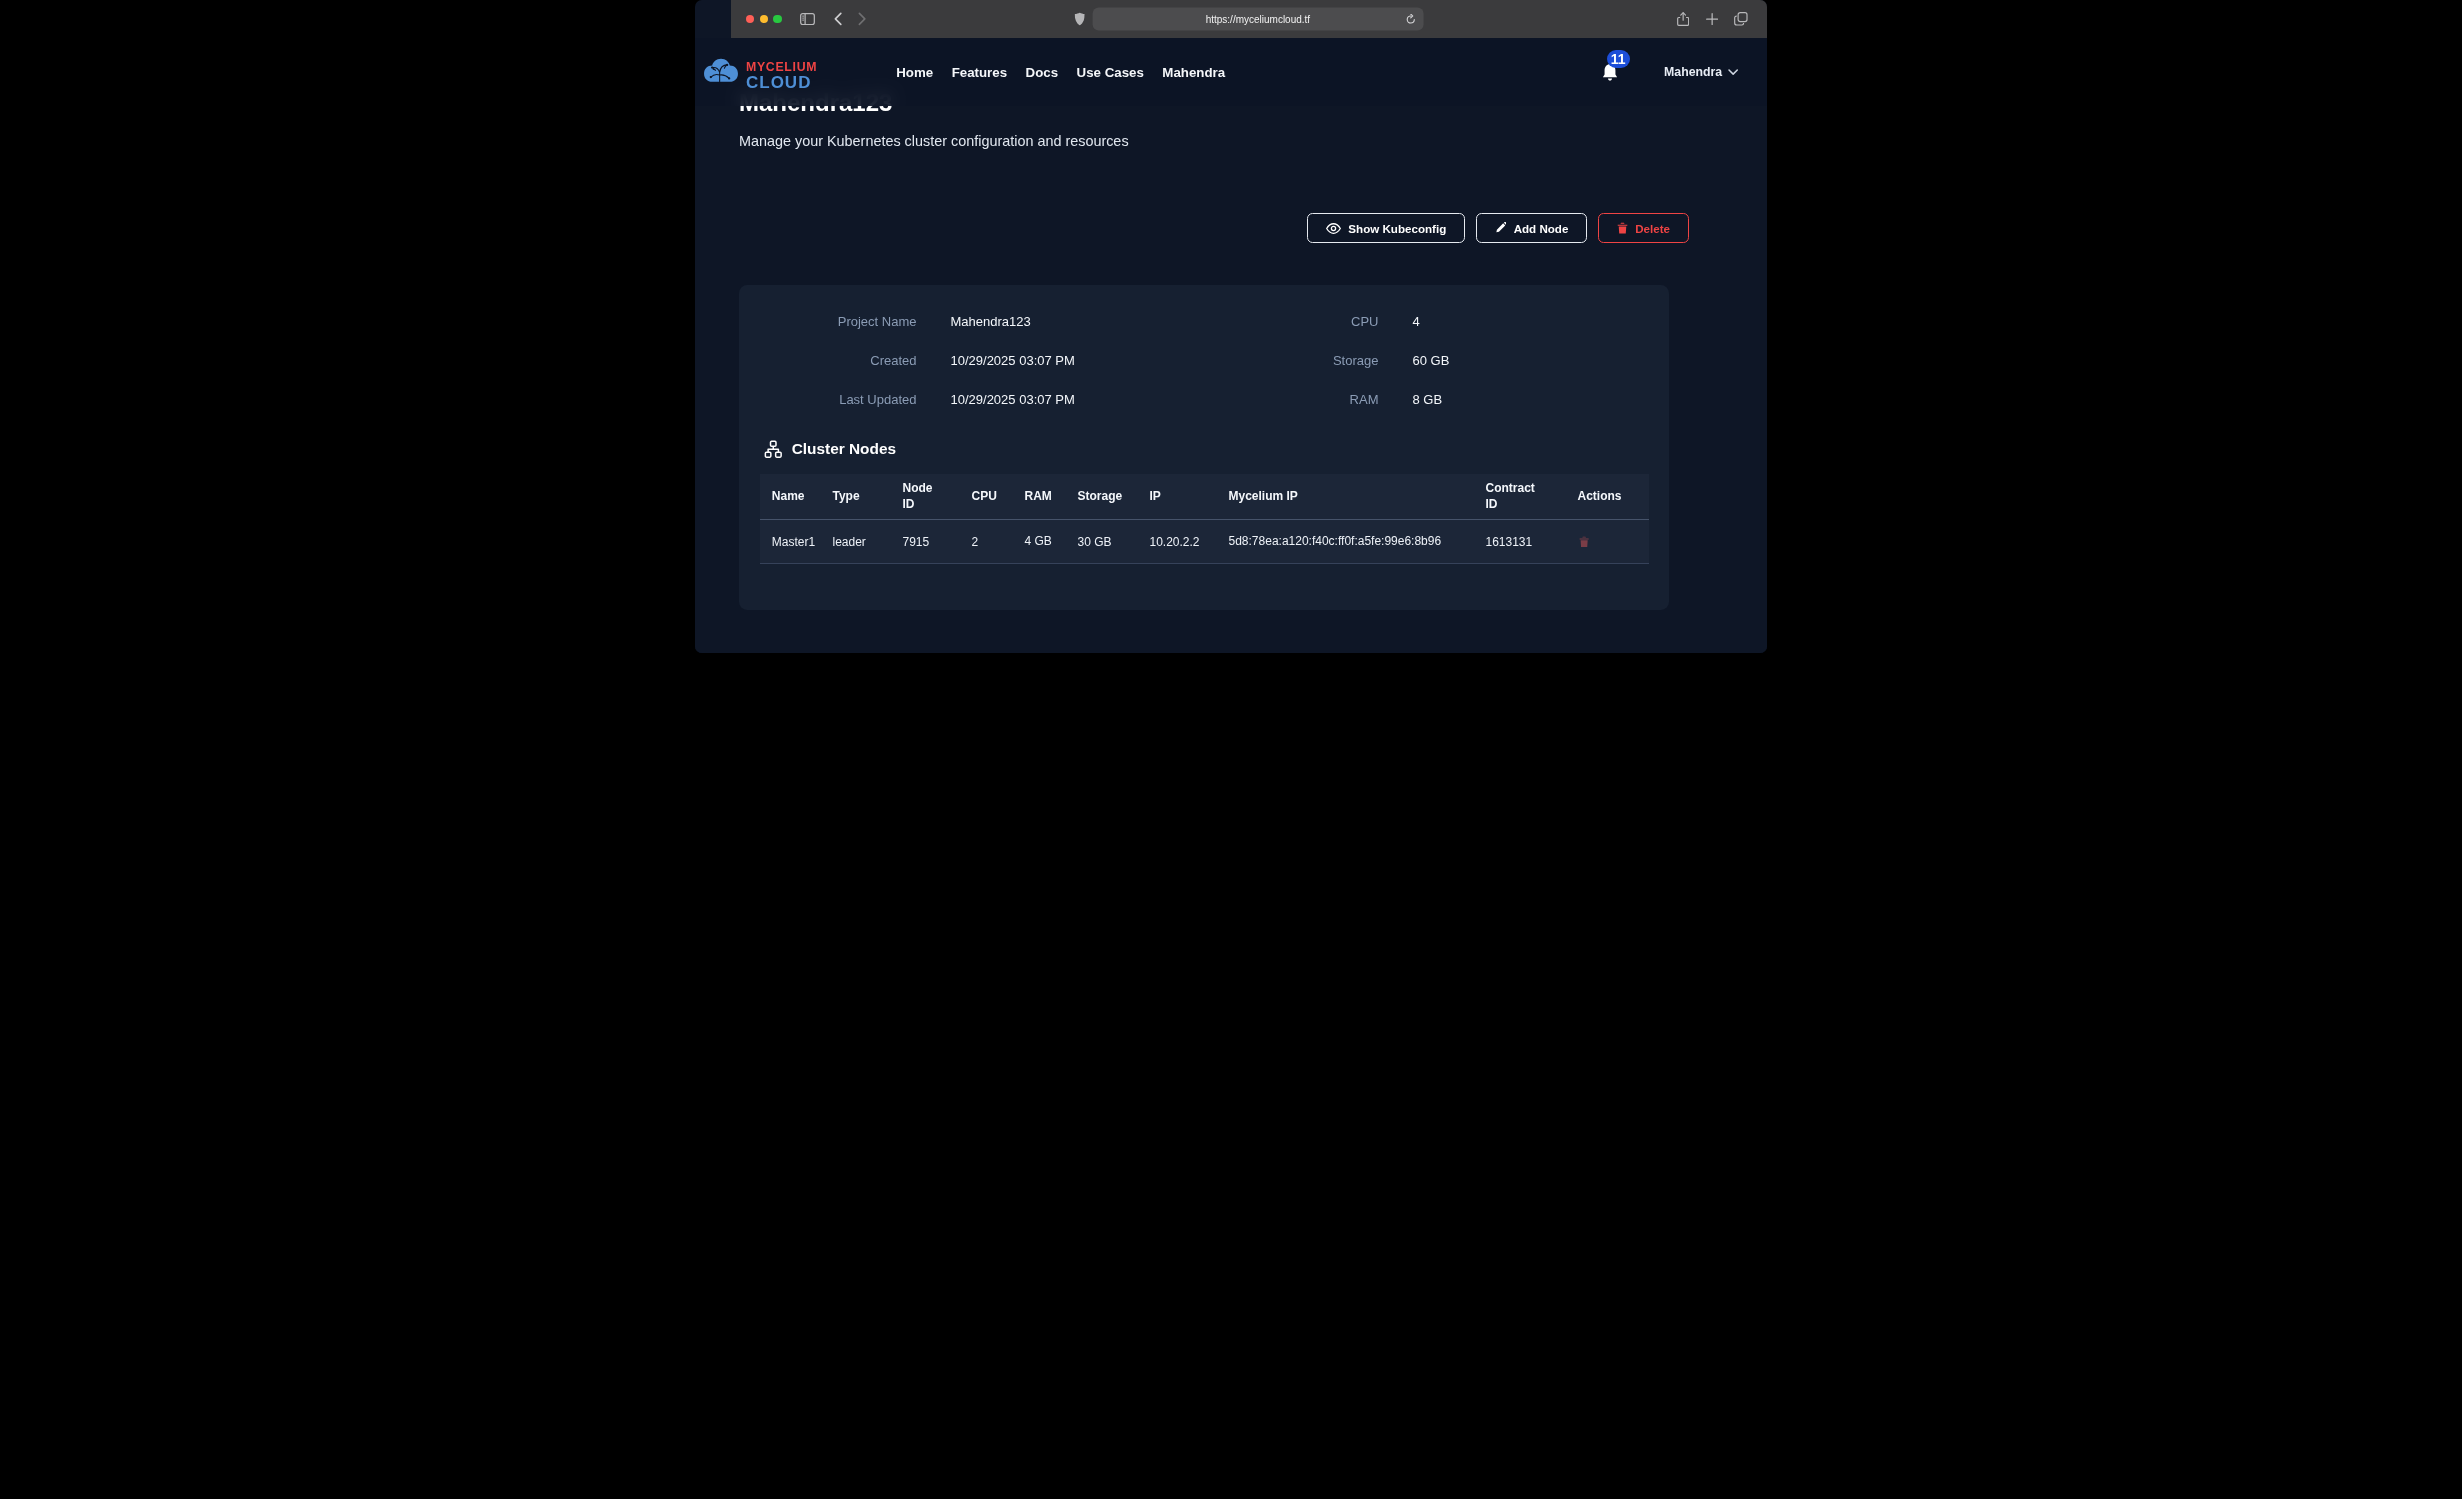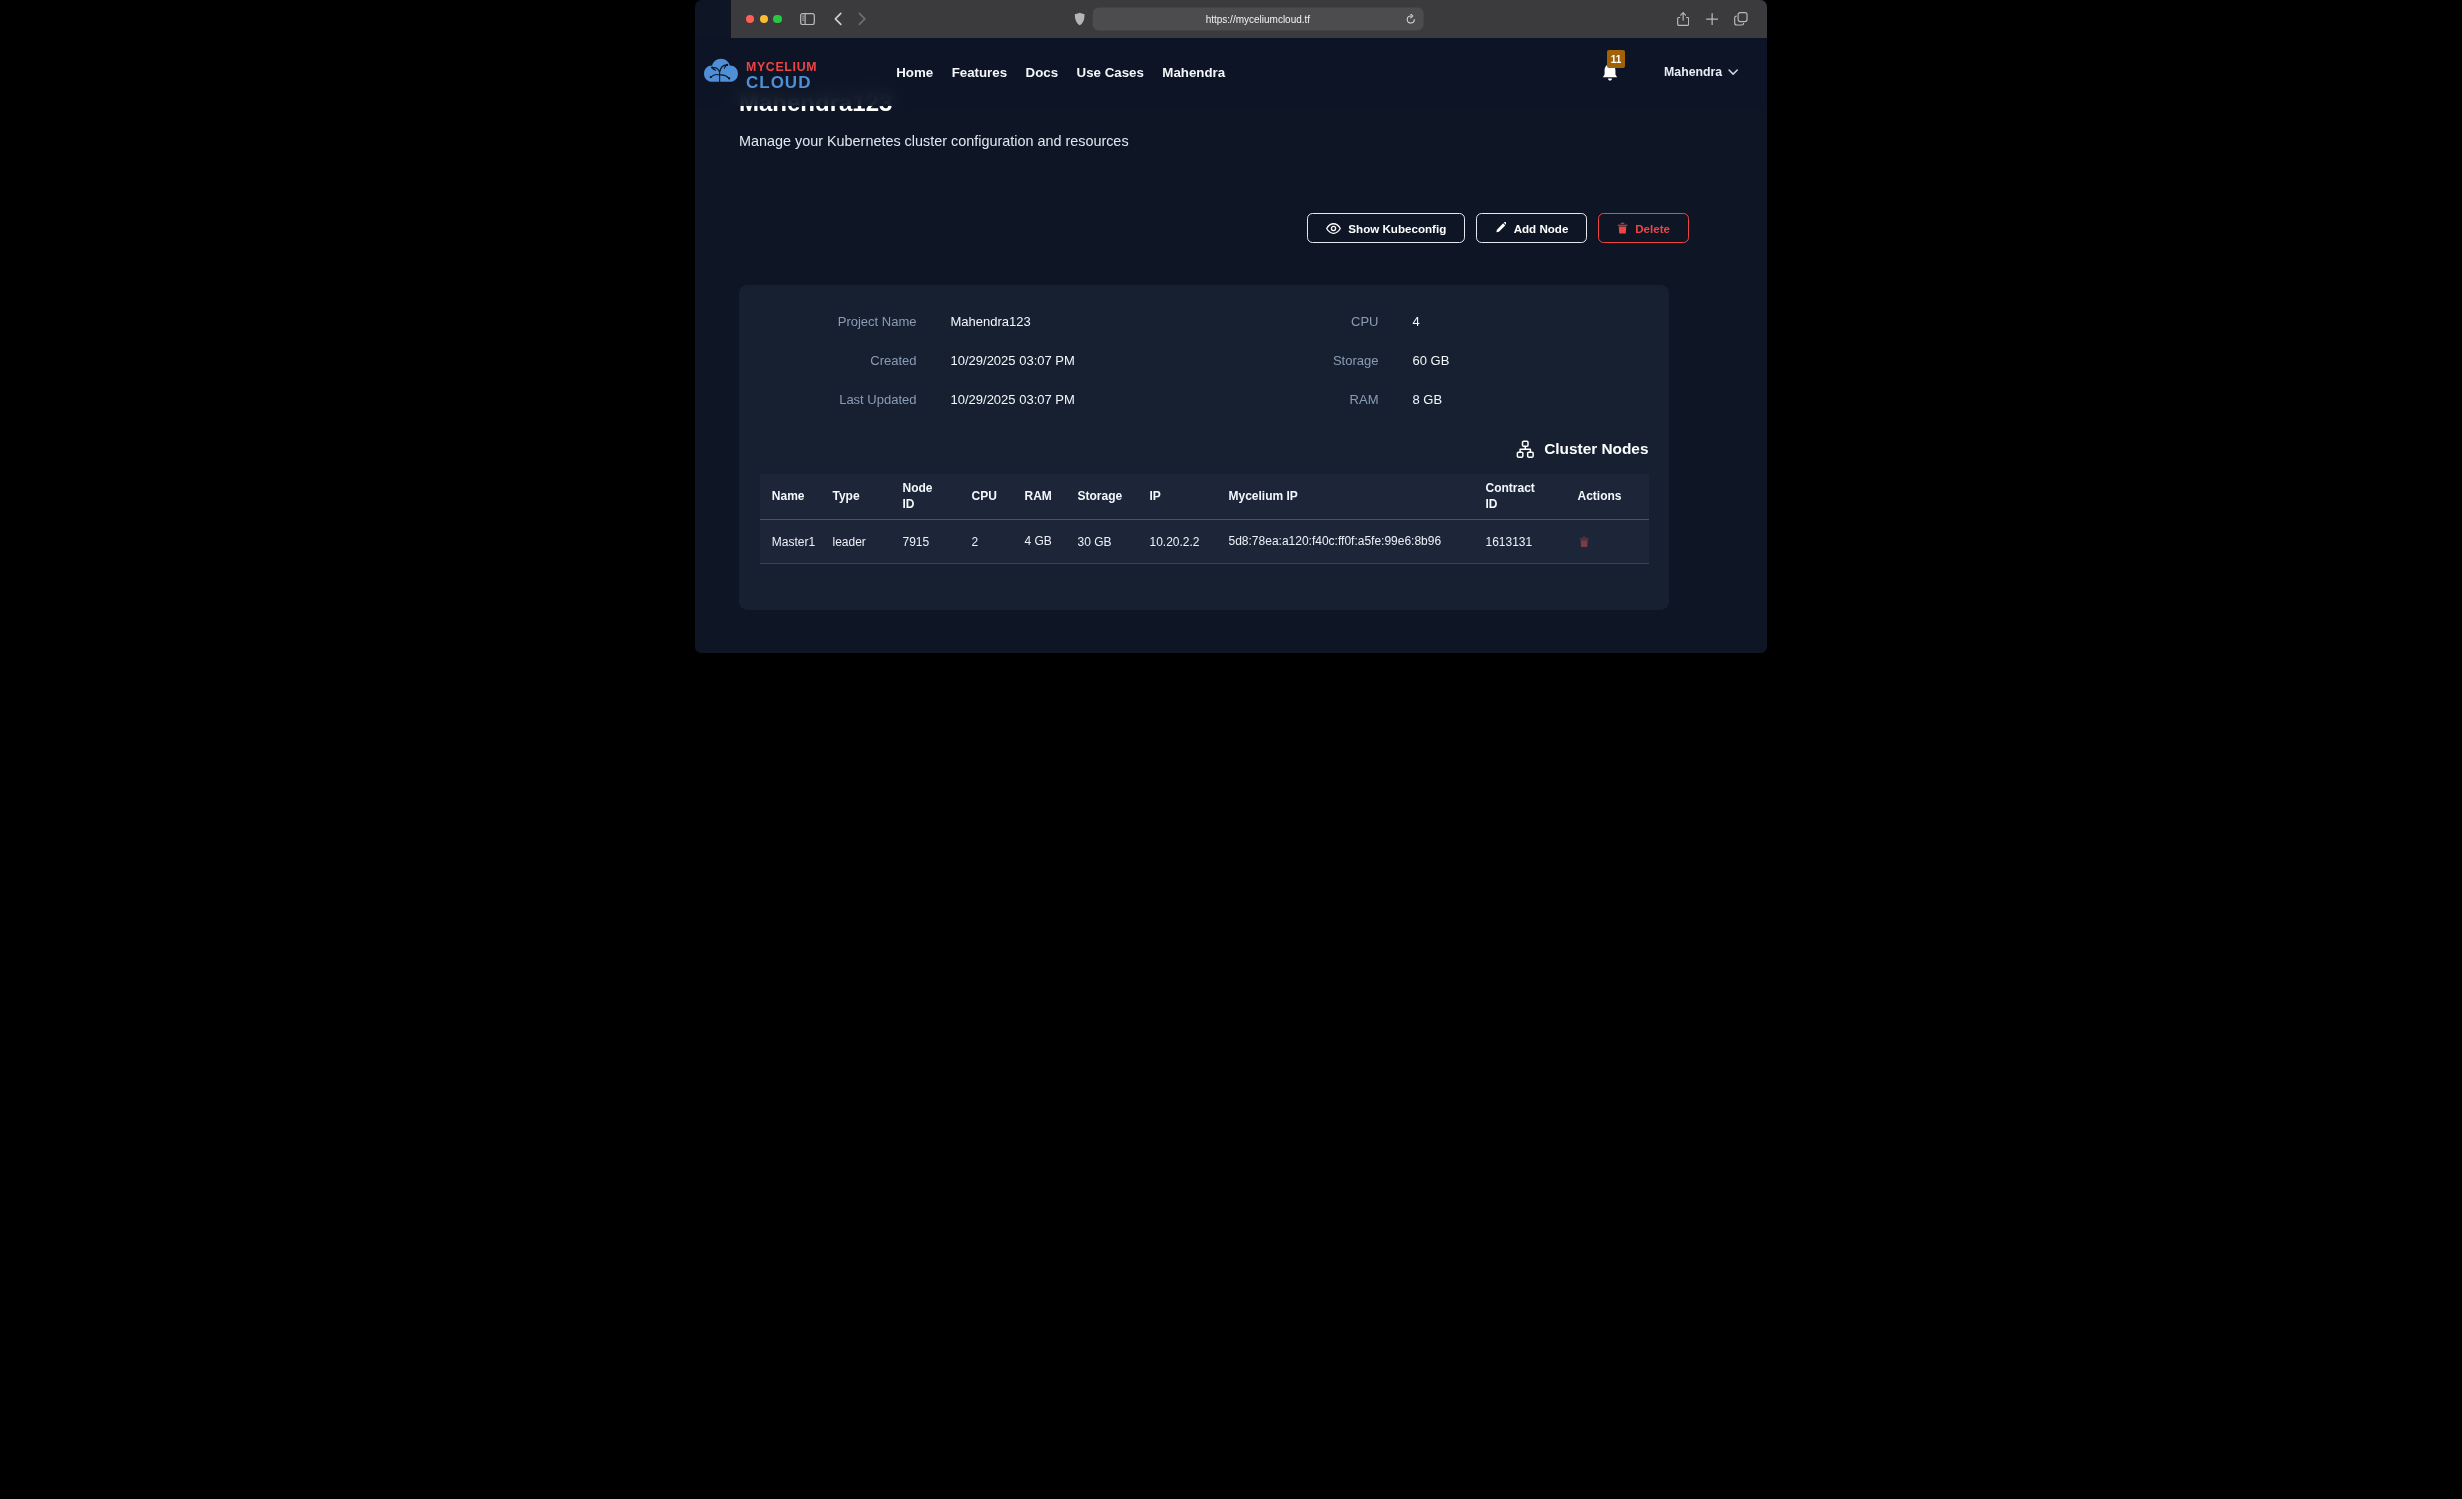--- a/index.html
+++ b/index.html
@@ -63,22 +63,22 @@
   .brand-text { display:flex; flex-direction:column; line-height:1; }
   .brand-line1 { font-size:12.3px; font-weight:700; letter-spacing:0.7px; color:#ef4444;margin-top:8px; }
   .brand-line2 { font-size:17px; font-weight:700; letter-spacing:1px; color:#4e8fd6; margin-top:1.4px; }
   .nav-links { display:flex; gap:18.5px; margin-left:79px; }
   .nav-link { font-size:13.3px; font-weight:700; color:#f5f7fa; cursor:pointer; }
   .header-right { margin-left:auto; display:flex; align-items:center; }
   .bell-wrap { position:relative; color:#ffffff; display:flex; }
   .badge {
     position:absolute; top:-12.3px; left:5.5px;
     min-width:18px; height:18px; padding:0 4.1px;
-    background:#a16207; border-radius:2px;
-    color:#fff; font-size:10px; font-weight:700;
+    background:#1d4ed8; border-radius:9px;
+    color:#fff; font-size:14px; font-weight:700;
     display:flex; align-items:center; justify-content:center;
   }
   .user-menu { display:flex; align-items:center; gap:5.5px; margin-left:45px; cursor:pointer; }
   .user-name { font-size:12.3px; font-weight:600; color:#e8edf5; }
   .chev { color:#cdd5e1; display:flex; }
 
   
   .main { position:relative; z-index:1; height:615px; background:#0e1626; padding:50px 0 0 0; }
   .container { padding:0 44px; }
   .page-title { font-size:24px; font-weight:700; color:#ffffff; line-height:29px; }
@@ -112,21 +112,21 @@
     padding:29px 20.5px 0 20.5px;
   }
   .info-cols { display:flex; }
   .info-col { display:flex; flex-direction:column; gap:24px; }
   .info-col.left { width:437px; }
   .info-row { display:flex; align-items:baseline; }
   .info-label { width:157px; text-align:right; font-size:13px; color:#8b9cb5; }
   .info-col.right .info-label { width:182px; }
   .info-value { margin-left:34px; font-size:13px; color:#f4f7fb; }
 
-  .section-title-row { display:flex; align-items:center; gap:9.6px; margin-top:33px; padding-left:4.1px;justify-content:flex-end; }
+  .section-title-row { display:flex; align-items:center; gap:9.6px; margin-top:33px; padding-left:4.1px; }
   .section-icon { color:#ffffff; display:flex; }
   .section-title { font-size:15.4px; font-weight:700; color:#ffffff; }
 
   
   .table-wrap { margin-top:15px; }
   table { border-collapse:collapse; table-layout:fixed; width:889px; background:#1c2638; }
   col.c-name{width:73px} col.c-type{width:70px} col.c-nodeid{width:69px}
   col.c-cpu{width:53px} col.c-ram{width:53px} col.c-storage{width:72px}
   col.c-ip{width:79px} col.c-myc{width:257px} col.c-contract{width:92px} col.c-actions{width:auto}
   th, td { text-align:left; vertical-align:middle; padding:6.8px 9.6px 6.8px 0; }

